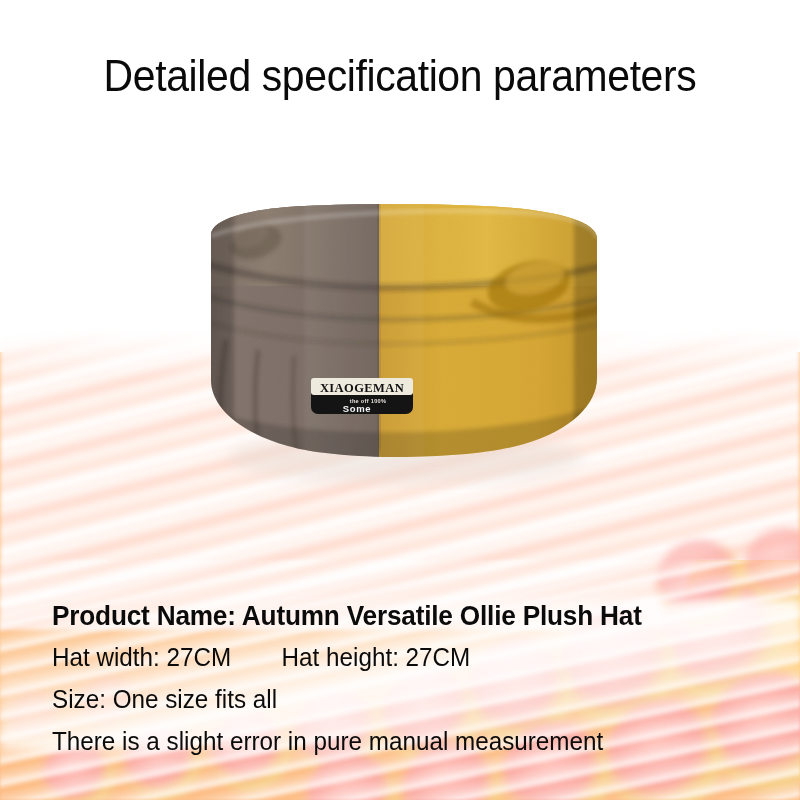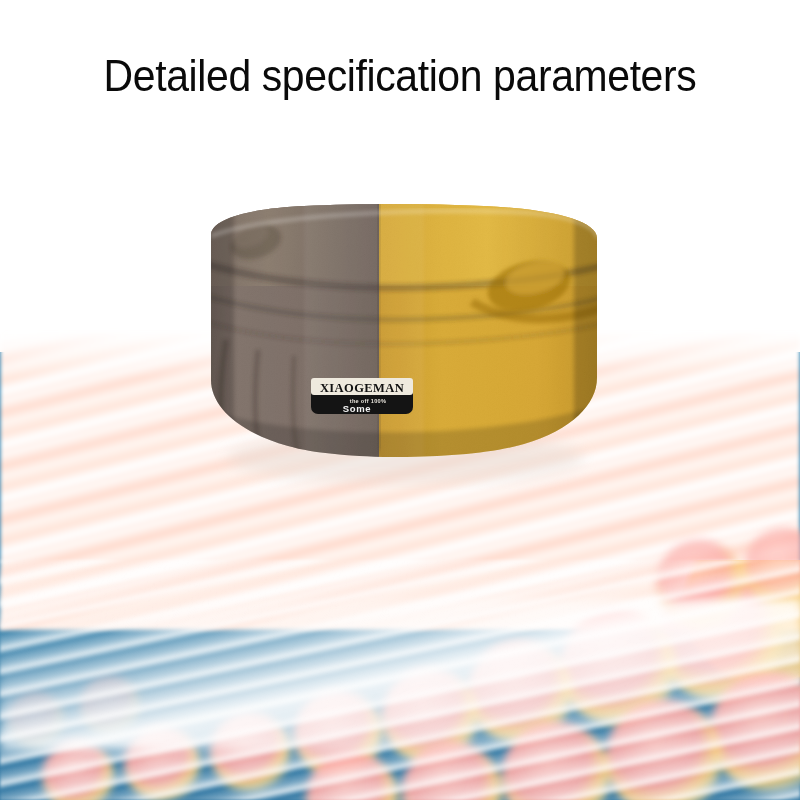--- a/index.html
+++ b/index.html
@@ -8,21 +8,21 @@
   body {
     font-family:"Liberation Sans", sans-serif;
     background:#ffffff;
     position:relative;
   }
 
   #page {
     position:relative;
     width:800px; height:800px;
     overflow:hidden;
-    background:#0369a1;
+    background:#fdba74;
   }
 
   
   .bg-layer { position:absolute; left:0; width:800px; pointer-events:none; }
 
   
   .bg-white-top {
     top:0; height:352px;
     background:#ffffff;
   }
@@ -272,14 +272,24 @@
       <g>
         <rect x="157" y="188" width="102" height="36" rx="7" fill="#141414"></rect>
         <rect x="157" y="188" width="102" height="17" rx="3" fill="#efeade"></rect>
         <text x="208" y="201.5" text-anchor="middle" font-family="'Liberation Serif', serif" font-size="12.5" font-weight="700" letter-spacing="0.4" fill="#111111">XIAOGEMAN</text>
         <text x="214" y="213" text-anchor="middle" font-family="'Liberation Sans', sans-serif" font-size="5.6" font-weight="700" letter-spacing="0.3" fill="#e8e4dc">the off 100%</text>
         <text x="203" y="222" text-anchor="middle" font-family="'Liberation Sans', sans-serif" font-size="9.5" font-weight="600" letter-spacing="0.6" fill="#f5f5f5">Some</text>
       </g>
     </svg>
   </div>
 
+  <div class="specs">
+    <div class="spec-line spec-name">Product Name: Autumn Versatile Ollie Plush Hat</div>
+    <div class="spec-line spec-dims">
+      <span>Hat width: 27CM</span>
+      <span class="gap"></span>
+      <span>Hat height: 27CM</span>
+    </div>
+    <div class="spec-line spec-size">Size: One size fits all</div>
+    <div class="spec-line spec-note">There is a slight error in pure manual measurement</div>
+  </div>
 
 </div>
 
 </body></html>

